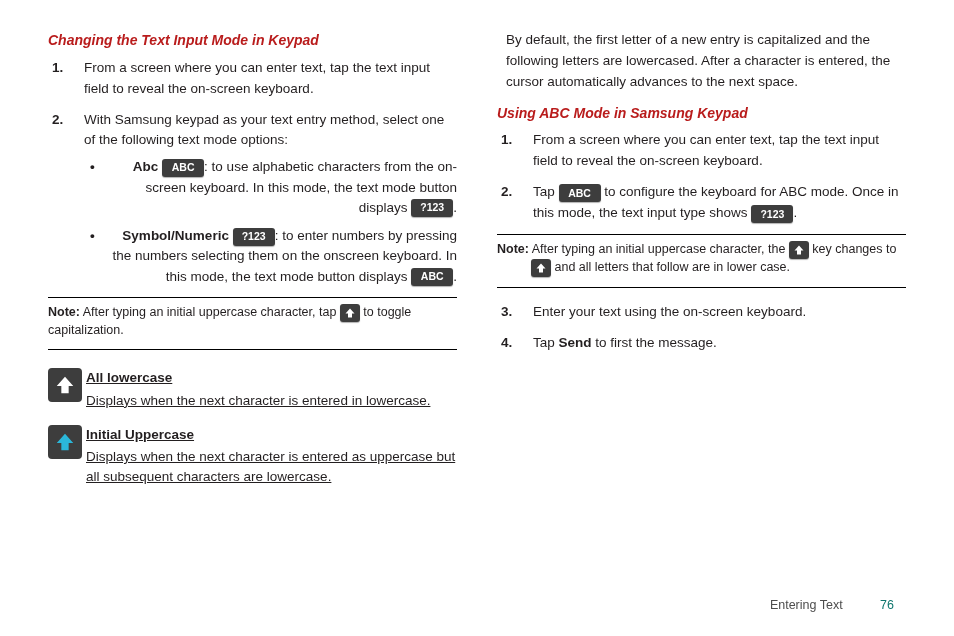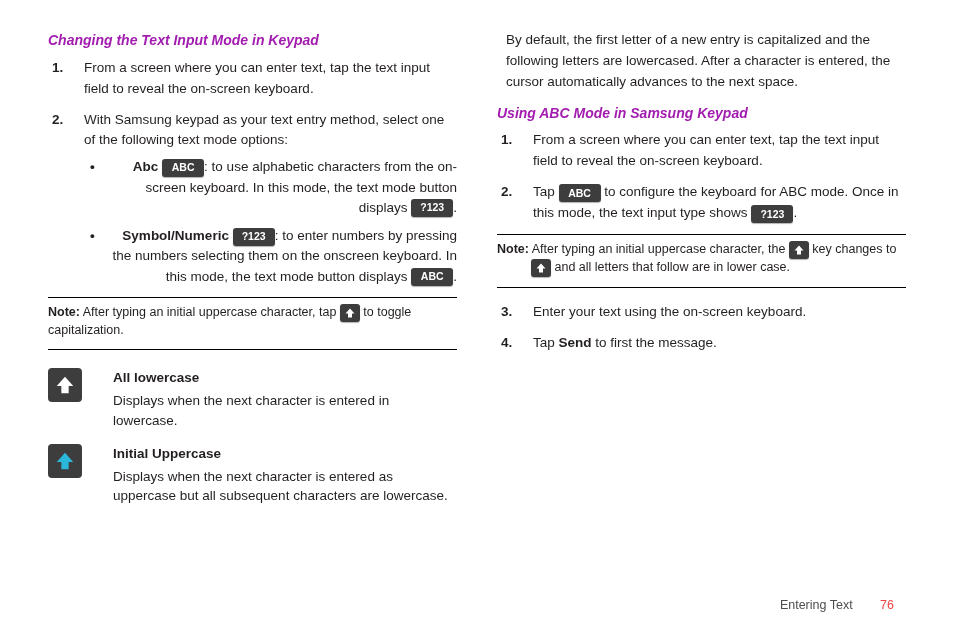--- a/index.html
+++ b/index.html
@@ -19,21 +19,21 @@
     box-sizing: border-box;
   }
   .col {
     width: 418px;
     font-size: 13.5px;
     line-height: 1.55;
   }
   .heading {
     font-weight: bold;
     font-style: italic;
-    color: #a21caf;
+    color: #b91c1c;
     font-size: 14px;
     margin: 0 0 6px 0;
   }
   ol.numlist {
     list-style: none;
     padding: 0 0 0 28px;
     margin: 0;
   }
   ol.numlist > li {
     position: relative;
@@ -89,21 +89,21 @@
     vertical-align: middle;
     box-shadow: 0 1px 1px rgba(0,0,0,.3);
     font-family: Arial, sans-serif;
   }
   .keycap { min-width: 34px; height: 18px; font-size: 10.5px; padding: 0 4px; }
   .keycap-sm { width: 20px; height: 18px; }
   .shift-big {
     width: 34px; height: 34px; background:#3d3d3d; border-radius:4px;
     display:flex; align-items:center; justify-content:center; flex:none;
   }
-  .entry { display:flex; gap:31px; margin: 0 0 14px 0; }
+  .entry { display:flex; gap:4px; margin: 0 0 14px 0; text-decoration: underline; }
   .entry .txt { font-size:13.5px; line-height:1.45; }
   .entry .txt .lbl { font-weight:bold; display:block; margin-bottom:3px; }
   .dash-sub {
     font-family: "Arial Narrow", Arial, sans-serif;
     font-stretch: condensed;
     font-size: 13px;
     line-height:1.45;
     padding-left: 20px;
     position: relative;
     margin-top: 4px;
@@ -122,21 +122,21 @@
   }
   .bx .x::before, .bx .x::after{
     content:""; position:absolute; left:4.5px; top:1.5px; width:1.4px; height:7px; background:#fff;
   }
   .bx .x::before{ transform:rotate(45deg);} .bx .x::after{ transform:rotate(-45deg);}
   .footer {
     position:absolute; bottom:24px; right:60px;
     font-size:12.5px; color:#4d4d4d;
     font-family:"Arial Narrow",Arial,sans-serif; font-stretch:condensed;
   }
-  .footer .pn { margin-left:24px; color:#ef4444; font-family:Arial; }
+  .footer .pn { margin-left:34px; color:#0f766e; font-family:Arial; }
   svg.arrow { display:block; }
 </style>
 </head>
 <body>
 
 <div class="page">
 
   <div class="col">
     <p class="heading">Changing the Text Input Mode in Keypad</p>
 

